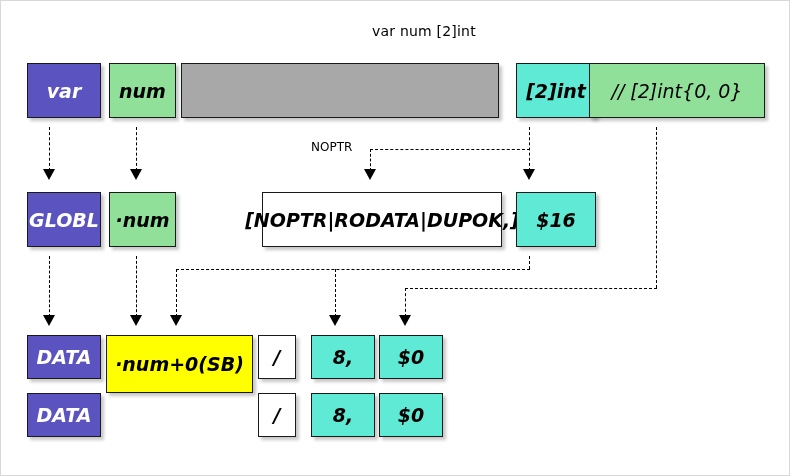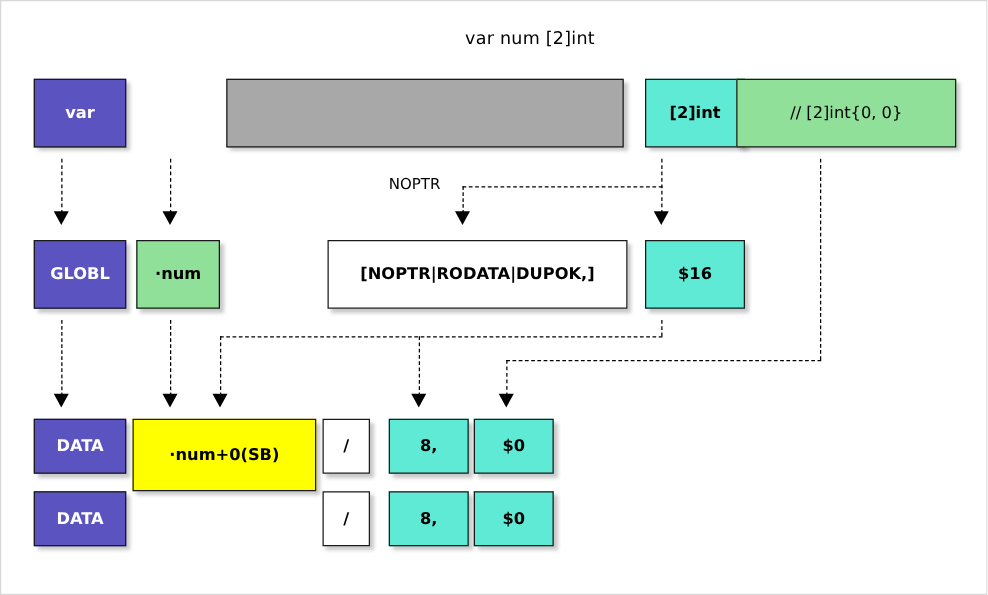--- a/index.html
+++ b/index.html
@@ -22,25 +22,26 @@
     letter-spacing:0.2px;
     margin-left:28px;
   }
   .box{
     position:absolute;
     box-sizing:border-box;
     border:1.5px solid #1a1a1a;
     display:flex;
     align-items:center;
     justify-content:center;
-    font-size:13px;
+    font-size:19px;
     font-weight:bold;
     color:#000000;
     box-shadow:3px 3px 3px rgba(0,0,0,0.22);
     white-space:nowrap;
+    font-style:italic;
   }
   .c-purple{background:#5b54c0;color:#ffffff;}
   .c-green{background:#90e09a;color:#000000;}
   .c-gray{background:#a8a8a8;color:#000000;}
   .c-red{background:#5eead4;color:#000000;margin-left:12px;}
   .c-white{background:#ffffff;color:#000000;}
   .c-yellow{background:#ffff00;color:#000000;}
 
   .fnorm{font-weight:400;}
 
@@ -72,20 +73,21 @@
 </style>
 </head>
 <body>
 
 <div id="canvas">
 
   <div class="title">var num [2]int</div>
 
   <div class="box c-purple" style="left:26px;top:62px;width:74px;height:55px;">var</div>
 
+  <div class="box c-green" style="left:108px;top:62px;width:67px;height:55px;">num</div>
 
   <div class="box c-gray" style="left:180px;top:62px;width:318px;height:55px;"></div>
 
   <div class="box c-red" style="left:503px;top:62px;width:80px;height:55px;">[2]int</div>
 
   <div class="box c-green fnorm" style="left:588px;top:62px;width:176px;height:55px;">// [2]int{0, 0}</div>
 
   <div class="vline" style="left:48px;top:126px;height:44px;"></div>
   <div class="arrowhead" style="left:42px;top:168px;"></div>
 

